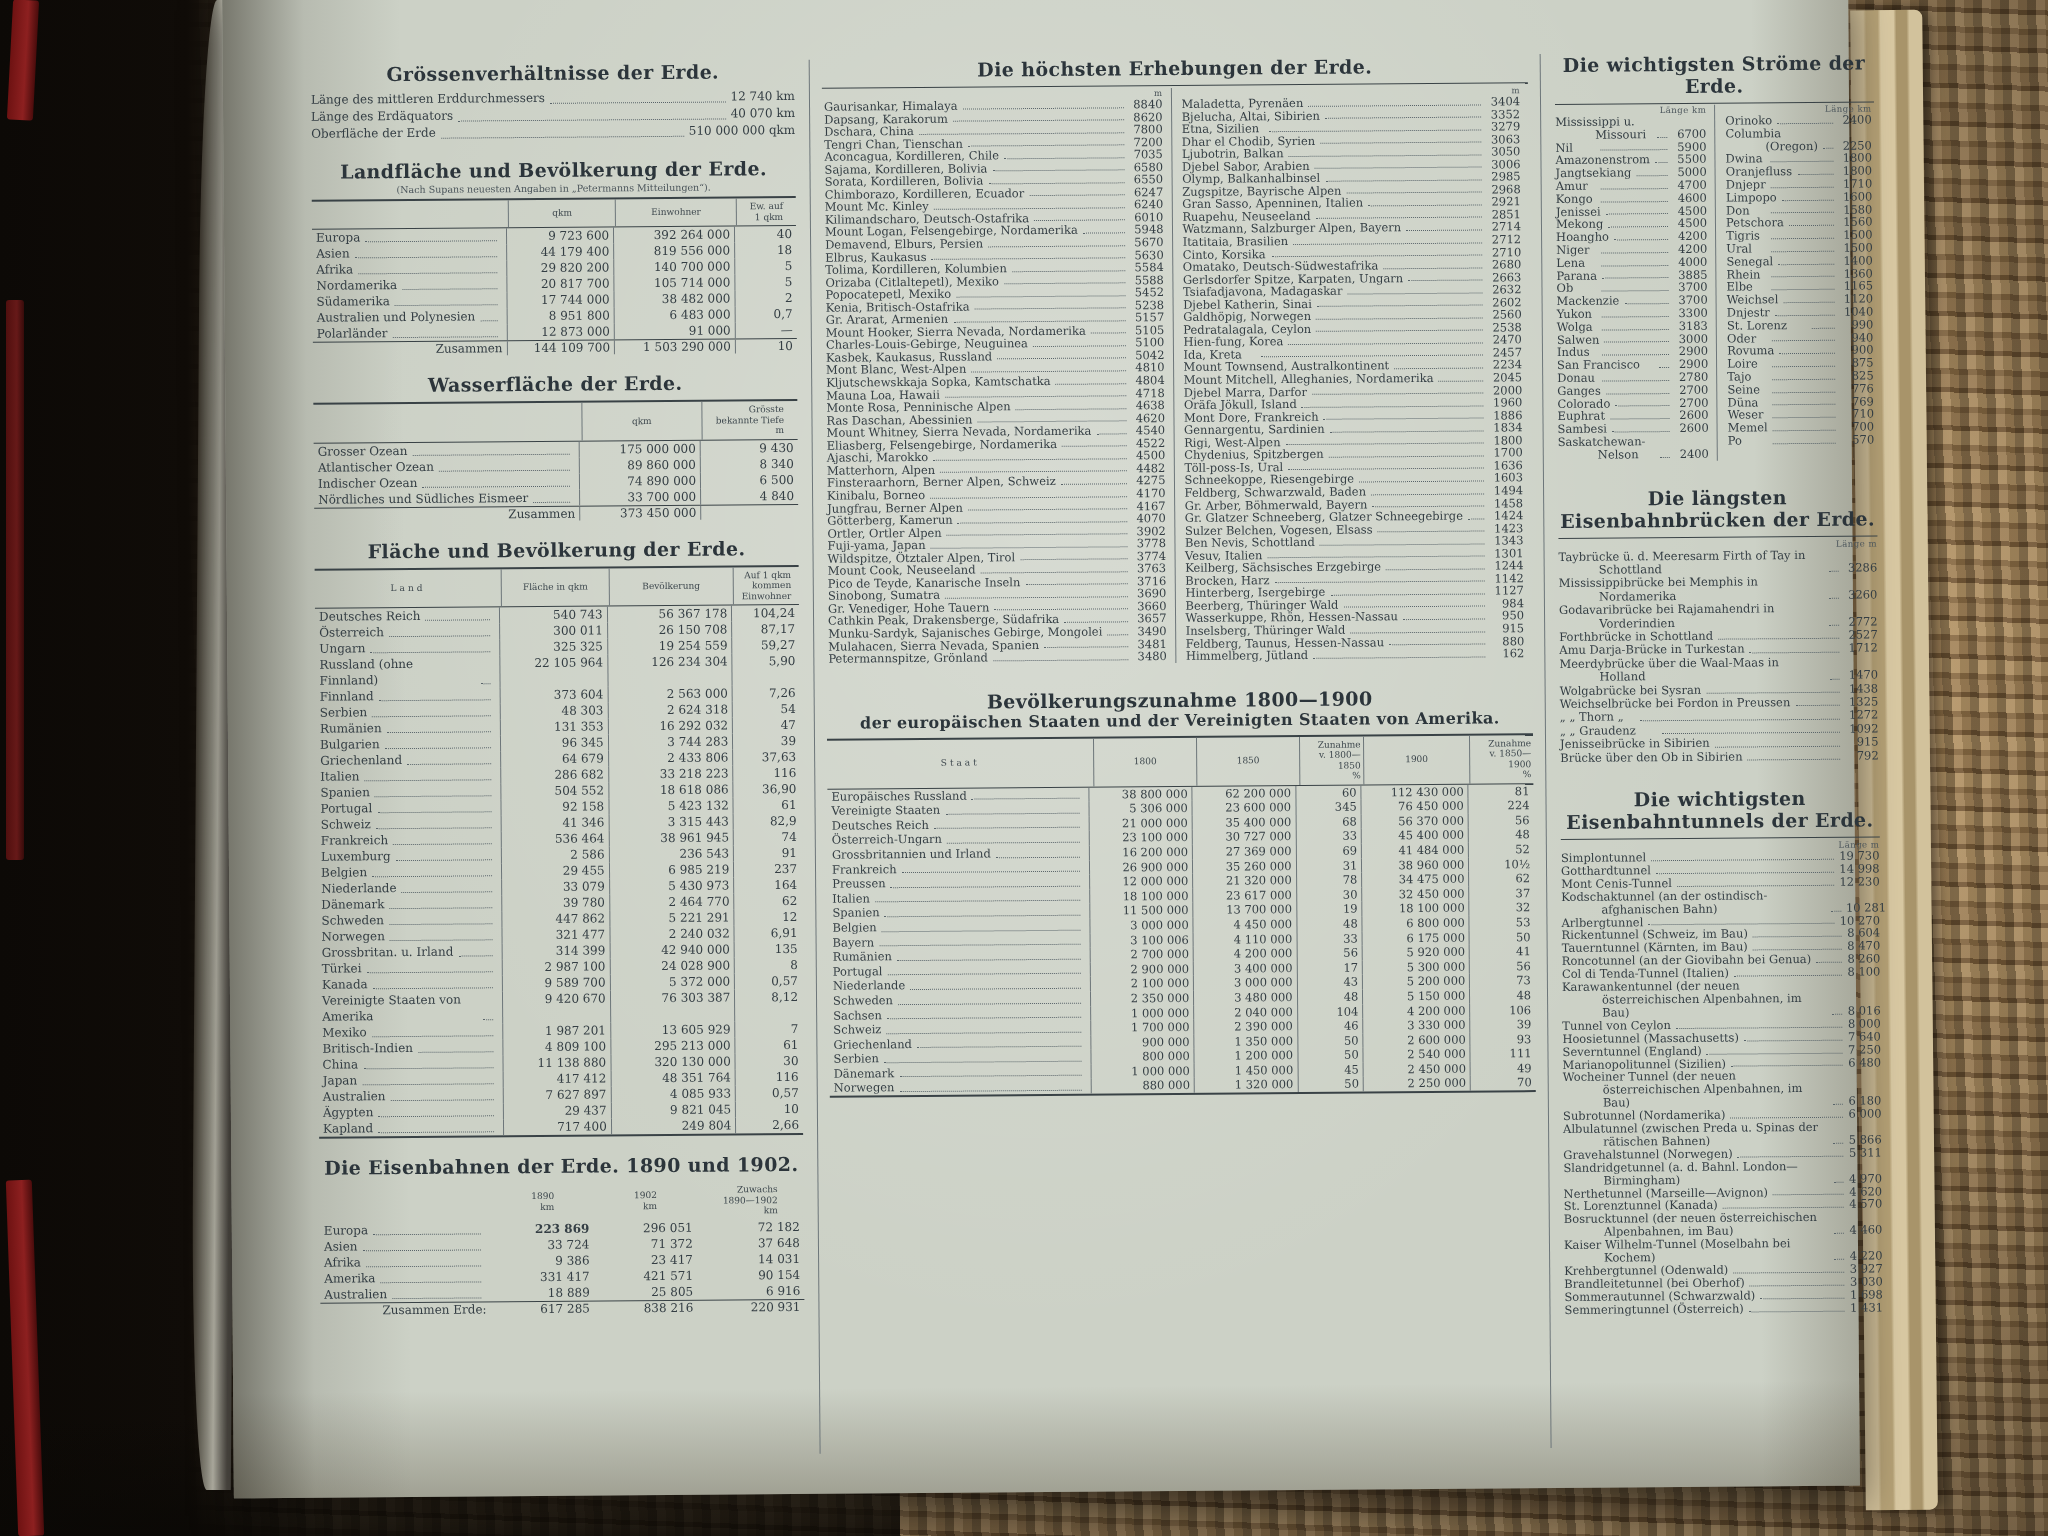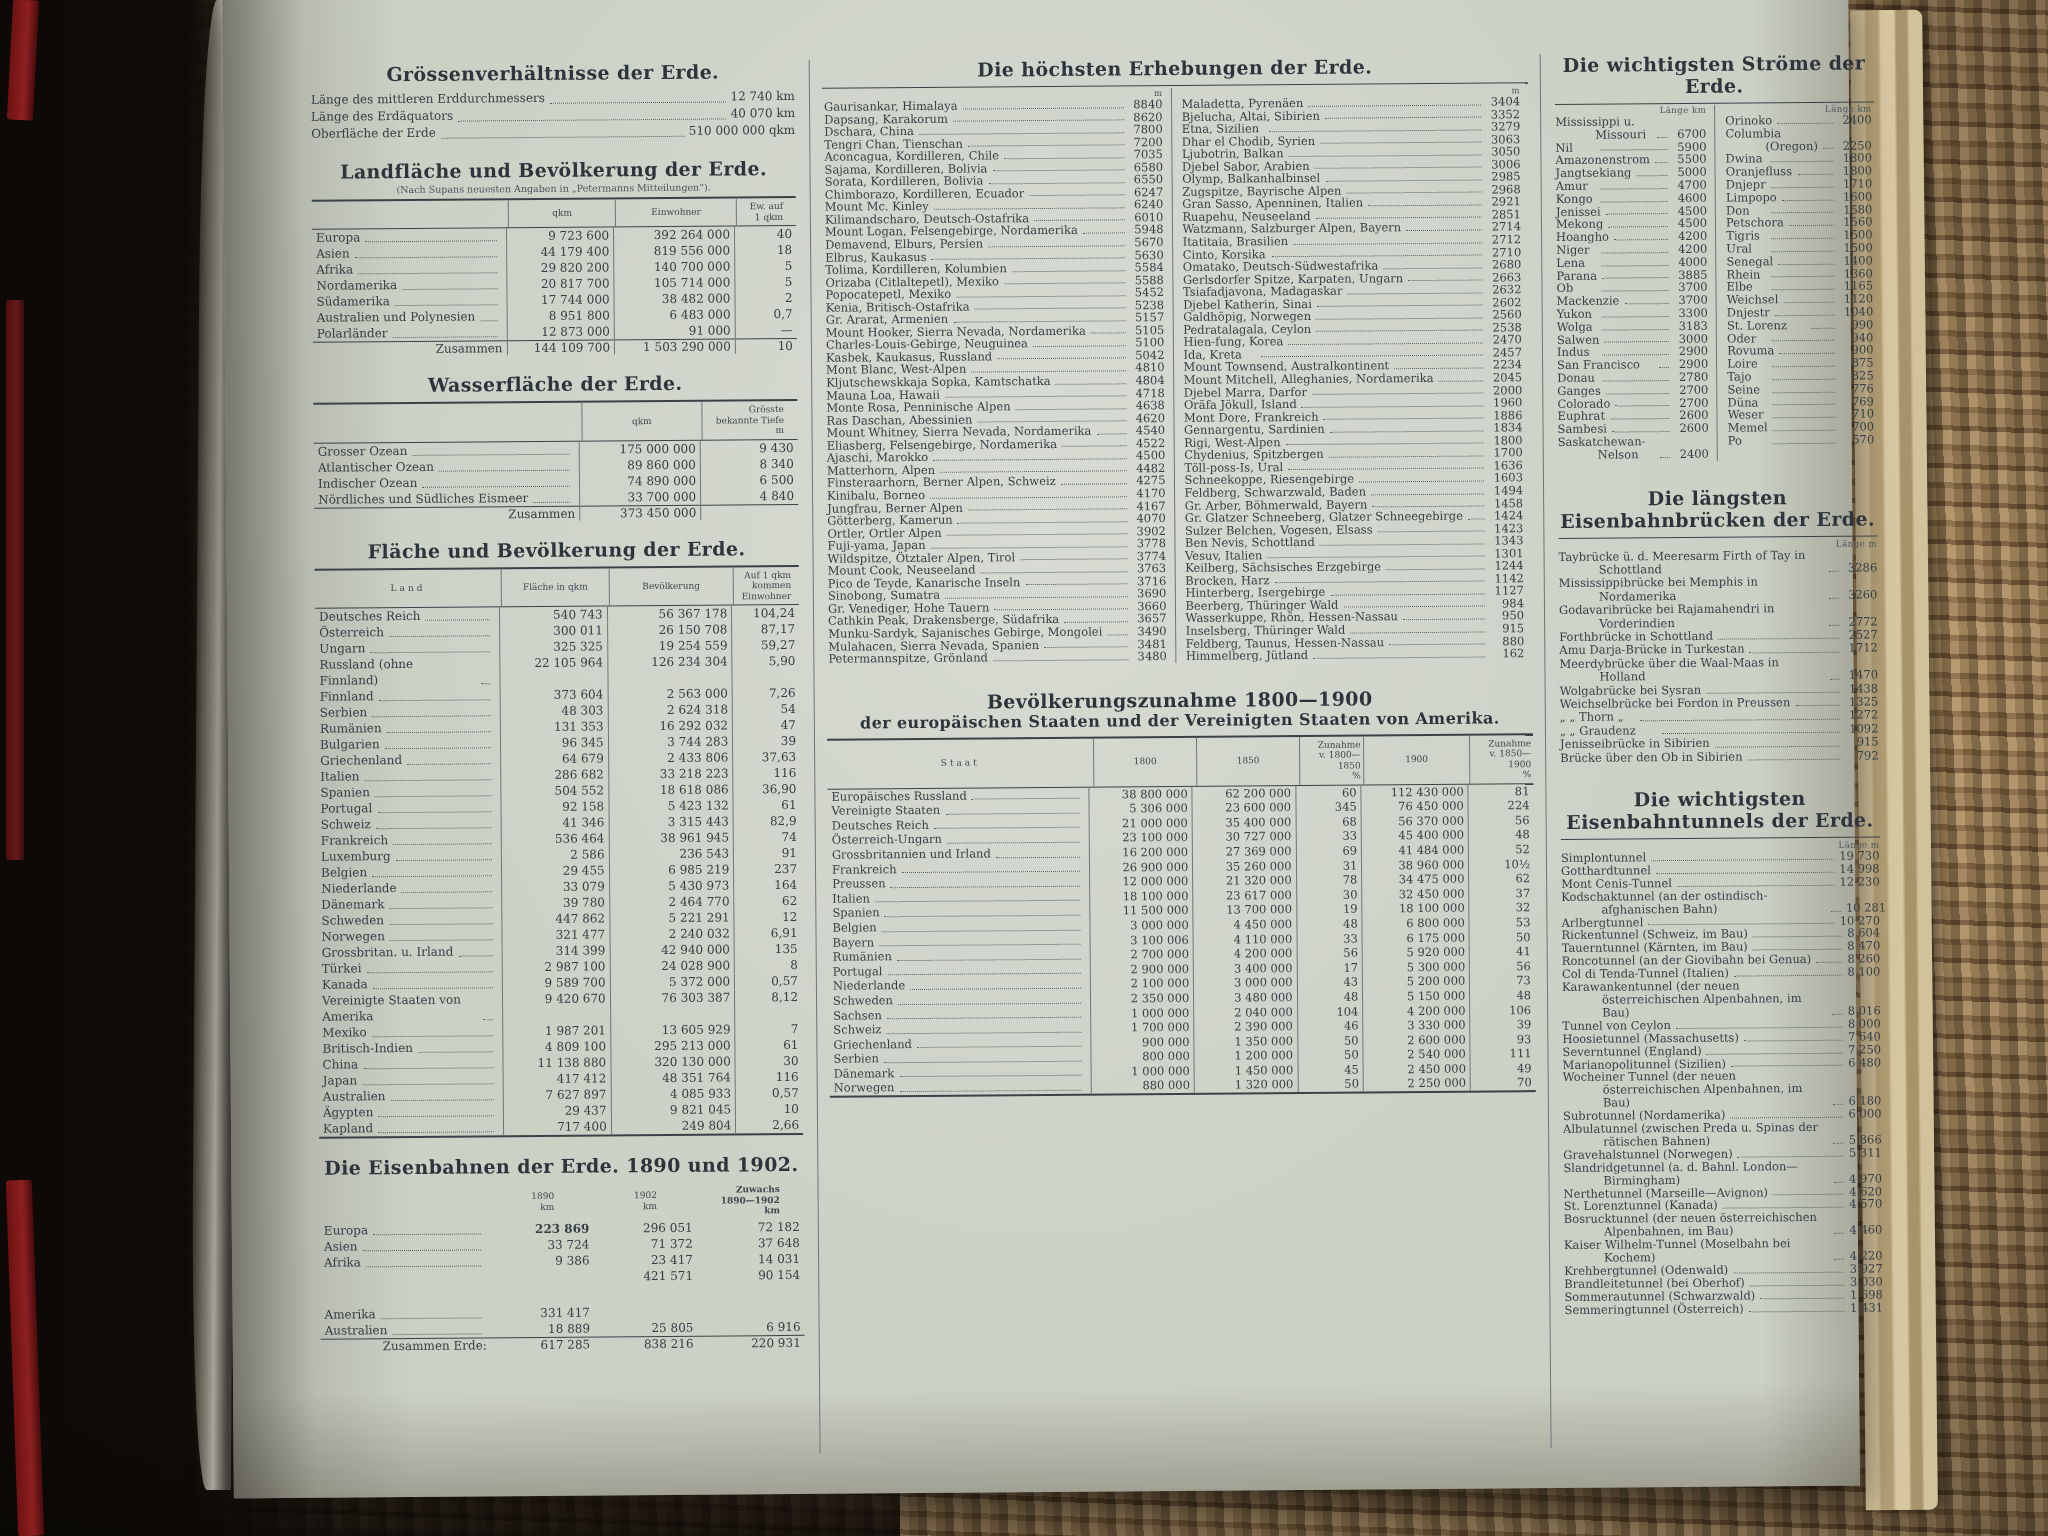--- a/index.html
+++ b/index.html
@@ -611,21 +611,21 @@
 
     <div class="sect">
       <h2>Die Eisenbahnen der Erde.  1890 und 1902.</h2>
       <div class="tbl t-eis">
         <div class="trow thead" style="border-top:none;border-bottom:none;">
           <span class="c lab"></span>
           <span class="c num n1" style="border-left:none;">1890
 km</span>
           <span class="c num n2" style="border-left:none;">1902
 km</span>
-          <span class="c num n3" style="border-left:none;font-weight:bold;">Zuwachs
+          <span class="c num n3" style="border-left:none;">Zuwachs
 1890—1902
 km</span>
         </div>
         <div class="tb">
 
             <div class="trow">
               <span class="c lab">
                   <span class="nm">Europa</span>
                   <span class="leader"></span>
                 </span>
@@ -652,21 +652,21 @@
               <span class="c num n1" style="border-left:none;">9 386</span>
               <span class="c num n2" style="border-left:none;">23 417</span>
               <span class="c num n3" style="border-left:none;">14 031</span>
             </div>
 
             <div class="trow">
               <span class="c lab">
                   <span class="nm">Amerika</span>
                   <span class="leader"></span>
                 </span>
-              <span class="c num n1" style="border-left:none;margin-top:36px;">331 417</span>
+              <span class="c num n1" style="border-left:none;">331 417</span>
               <span class="c num n2" style="border-left:none;">421 571</span>
               <span class="c num n3" style="border-left:none;">90 154</span>
             </div>
 
             <div class="trow">
               <span class="c lab">
                   <span class="nm">Australien</span>
                   <span class="leader"></span>
                 </span>
               <span class="c num n1" style="border-left:none;">18 889</span>

